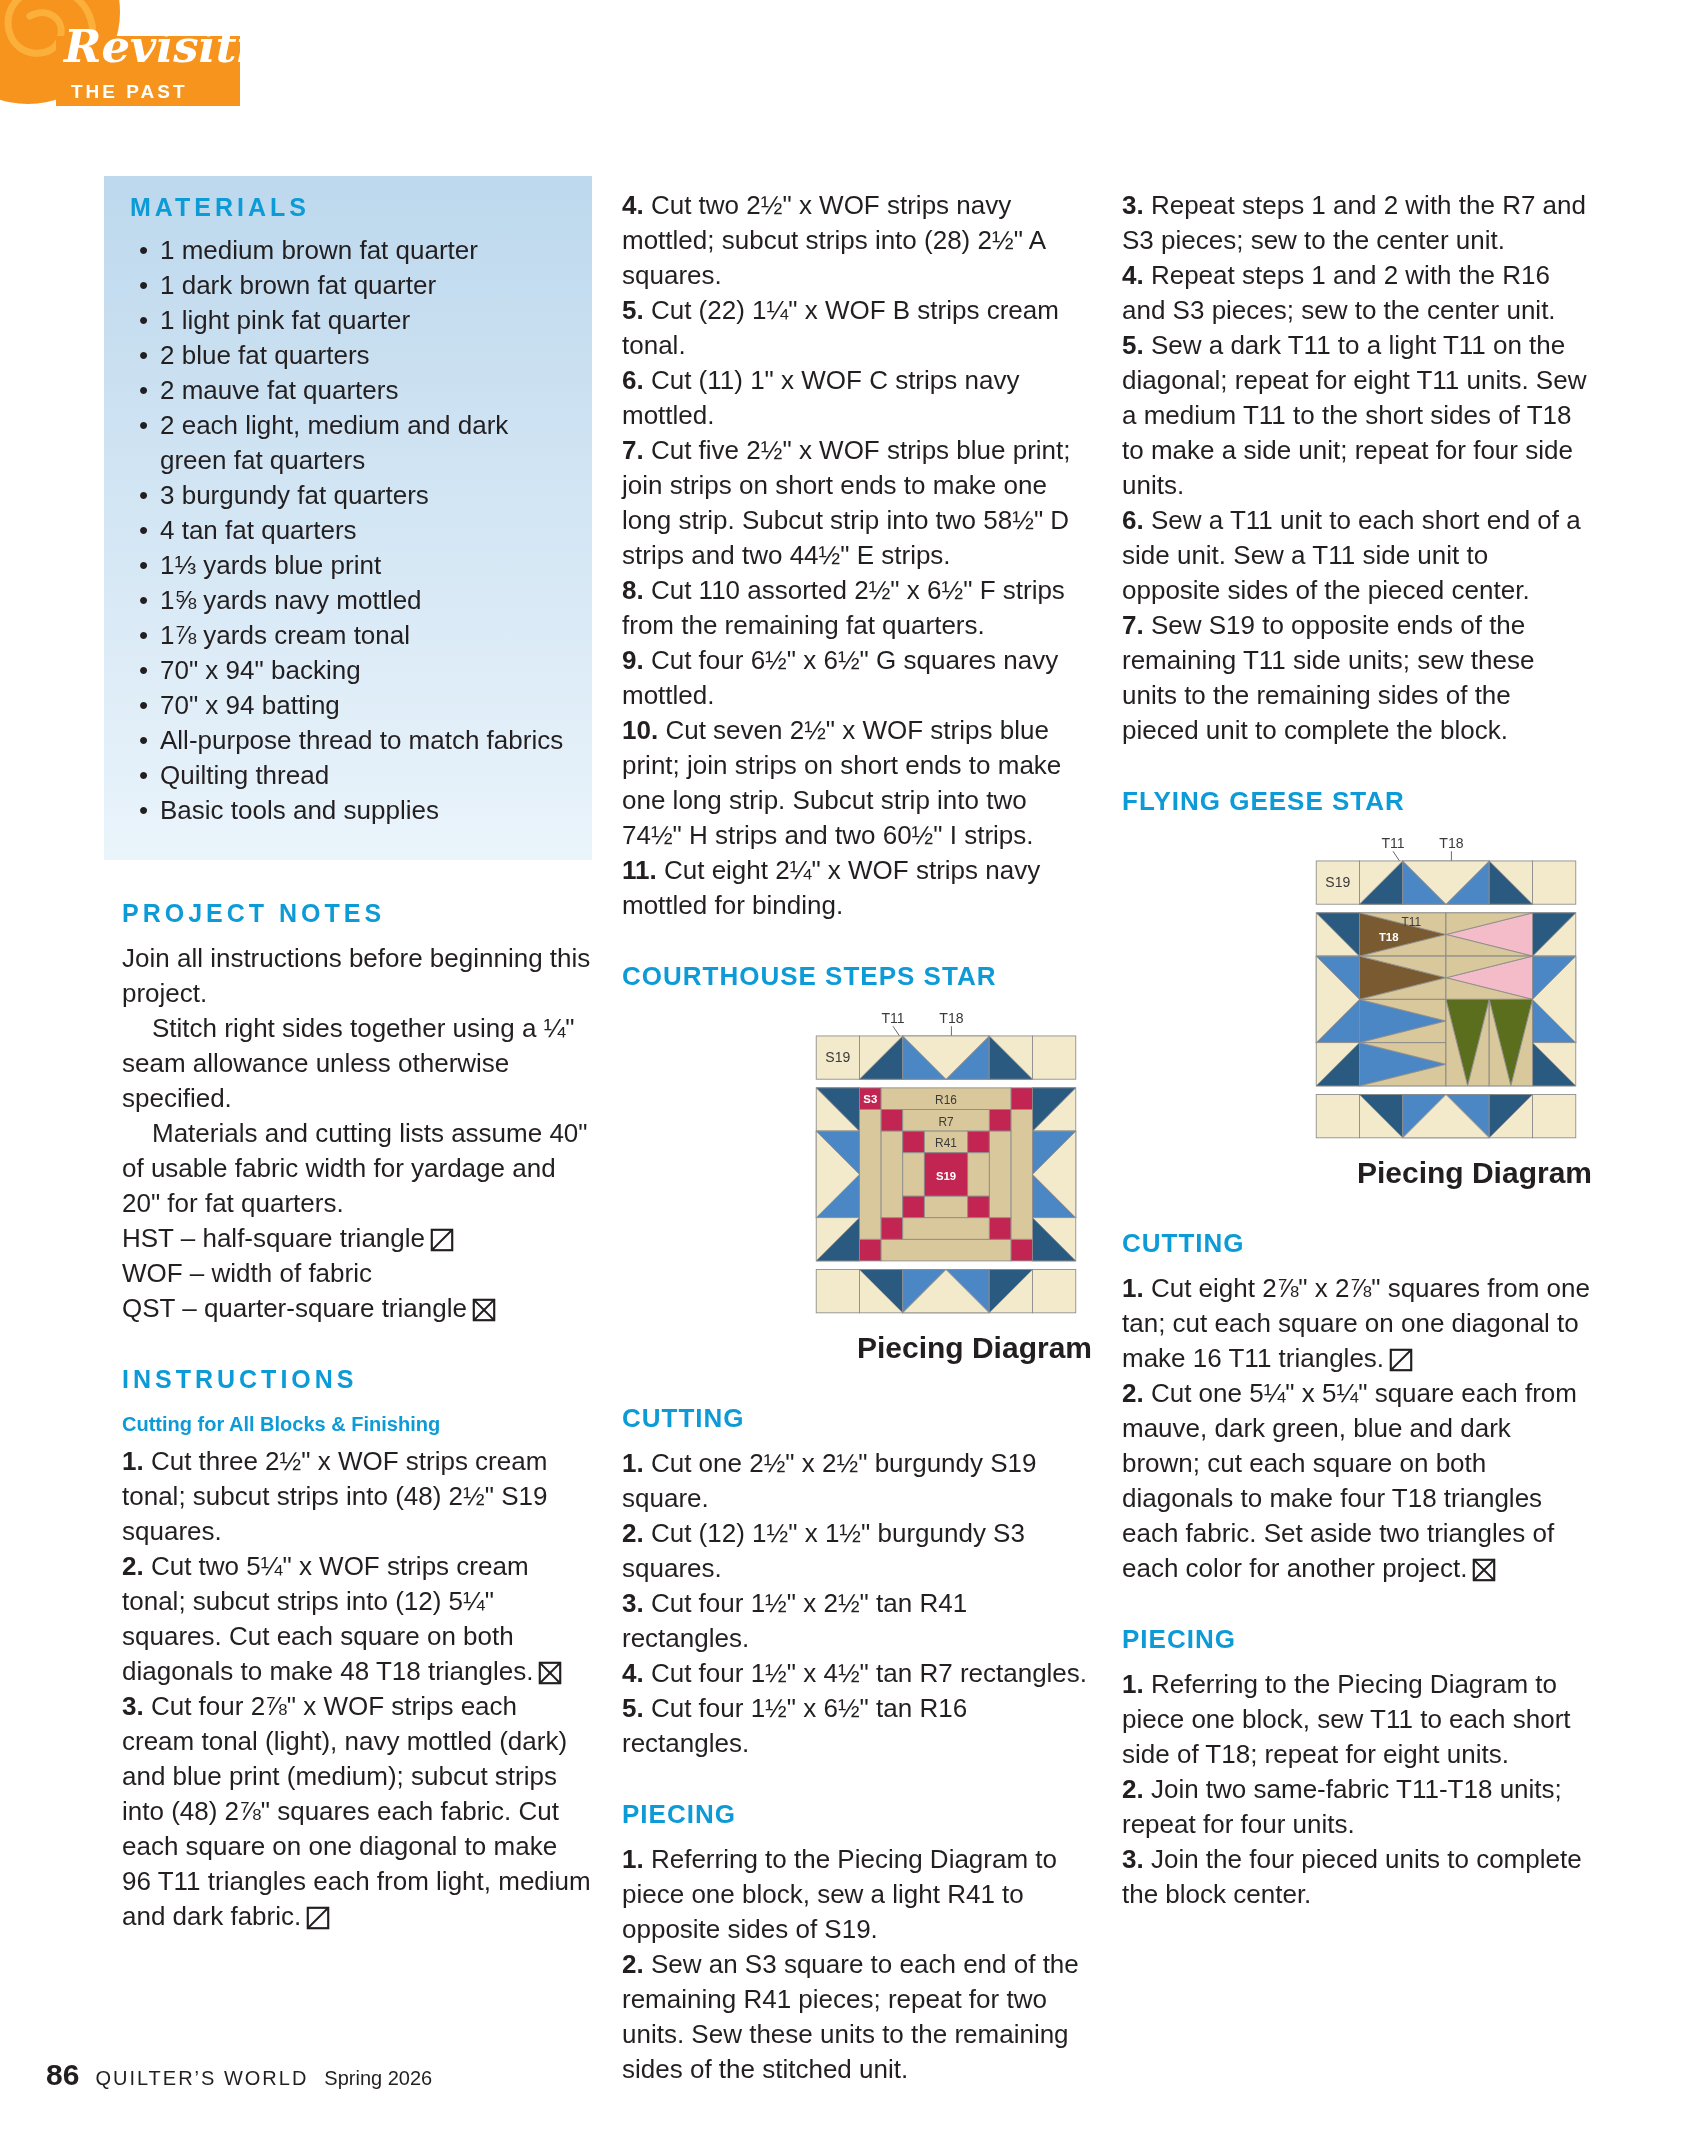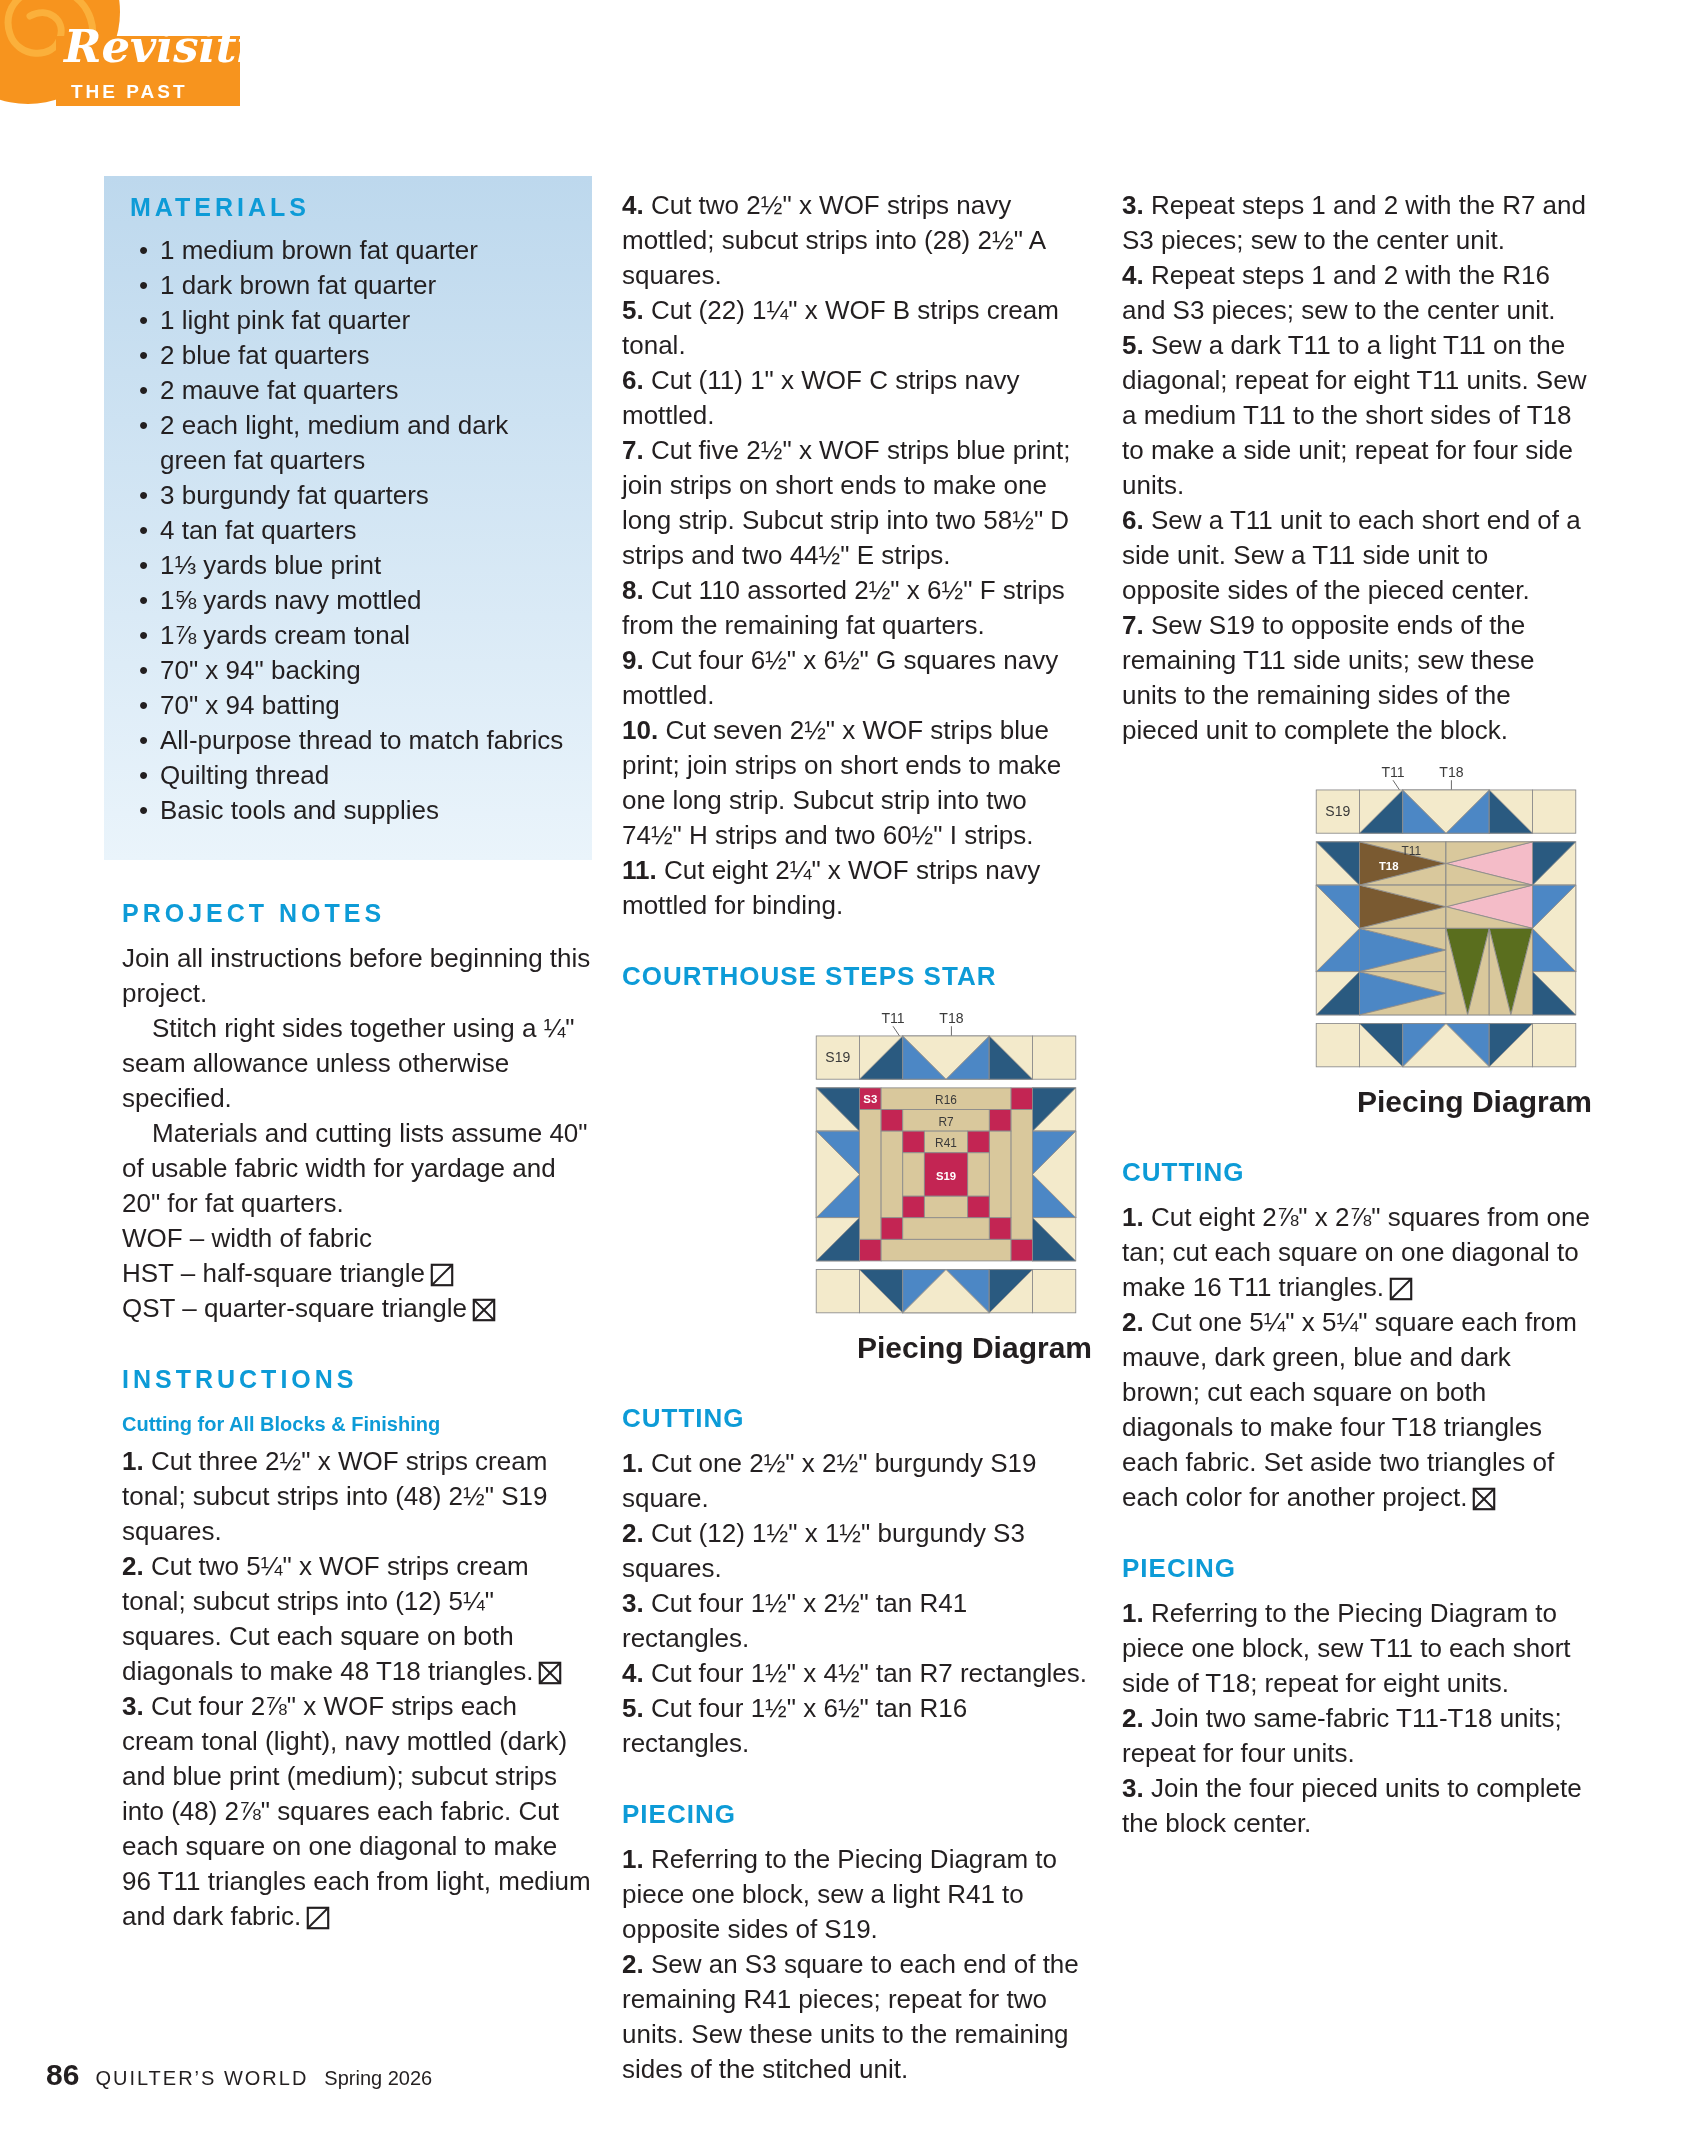--- a/index.html
+++ b/index.html
@@ -102,24 +102,24 @@
       <li>Quilting thread</li>
       <li>Basic tools and supplies</li>
     </ul>
   </section>
 
   <section>
     <h3 class="h-wide">PROJECT NOTES</h3>
     <p>Join all instructions before beginning this project.</p>
     <p class="indent">Stitch right sides together using a ¼" seam allowance unless otherwise specified.</p>
     <p class="indent">Materials and cutting lists assume 40" of usable fabric width for yardage and 20" for fat quarters.</p>
-    <p>WOF – width of fabric</p>
     <p><span>HST – half-square triangle</span><svg class="piece-icon" viewBox="0 0 20 20">
           <use href="#sym-hst"></use>
         </svg></p>
+    <p>WOF – width of fabric</p>
     <p><span>QST – quarter-square triangle</span><svg class="piece-icon" viewBox="0 0 20 20">
           <use href="#sym-qst"></use>
         </svg></p>
   </section>
 
   <section>
     <h3 class="h-wide">INSTRUCTIONS</h3>
     <h4 class="h-sub">Cutting for All Blocks &amp; Finishing</h4>
     <p class="step"><b class="stepnum">1.</b> <span>Cut three 2½" x WOF strips cream tonal; subcut strips into (48) 2½" S19 squares.</span></p>
     <p class="step"><b class="stepnum">2.</b> <span>Cut two 5¼" x WOF strips cream tonal; subcut strips into (12) 5¼" squares. Cut each square on both diagonals to make 48 T18 triangles.</span><svg class="piece-icon" viewBox="0 0 20 20">
@@ -253,20 +253,21 @@
 
   <section>
     <p class="step"><b class="stepnum">3.</b> <span>Repeat steps 1 and 2 with the R7 and S3 pieces; sew to the center unit.</span></p>
     <p class="step"><b class="stepnum">4.</b> <span>Repeat steps 1 and 2 with the R16 and S3 pieces; sew to the center unit.</span></p>
     <p class="step"><b class="stepnum">5.</b> <span>Sew a dark T11 to a light T11 on the diagonal; repeat for eight T11 units. Sew a medium T11 to the short sides of T18 to make a side unit; repeat for four side units.</span></p>
     <p class="step"><b class="stepnum">6.</b> <span>Sew a T11 unit to each short end of a side unit. Sew a T11 side unit to opposite sides of the pieced center.</span></p>
     <p class="step"><b class="stepnum">7.</b> <span>Sew S19 to opposite ends of the remaining T11 side units; sew these units to the remaining sides of the pieced unit to complete the block.</span></p>
   </section>
 
   <section>
+    <h3 class="h-tight">FLYING GEESE STAR</h3>
 
     <div class="diagram">
       <svg class="qdiagram" viewBox="0 0 270 284">
         <g>
           <text x="86" y="12" class="dlab mid">T11</text>
           <line x1="86" y1="15" x2="94" y2="27" class="dline"></line>
           <text x="140" y="12" class="dlab mid">T18</text>
           <line x1="140" y1="15" x2="140" y2="27" class="dline"></line>
         </g>
         <g>

